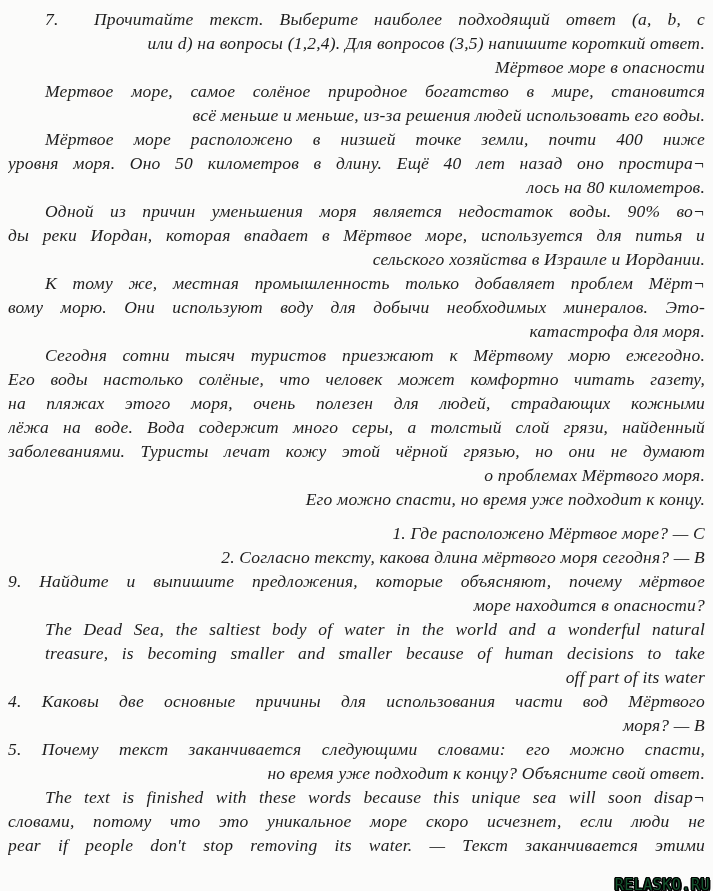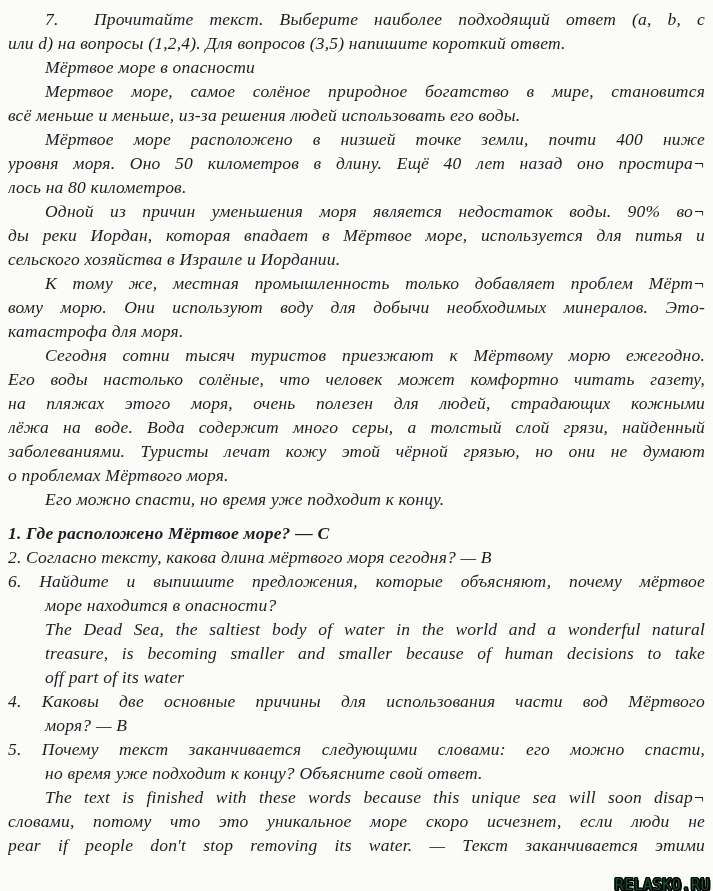--- a/index.html
+++ b/index.html
@@ -21,32 +21,32 @@
     font-family: "Liberation Serif", "DejaVu Serif", serif;
     font-style: italic;
     color: #1d1d1d;
   }
   .block { margin: 0; }
   .line {
     font-size: 17.5px;
     line-height: 24px;
     height: 24px;
     overflow: hidden;
-    text-align: left;
+    text-align: right;
     letter-spacing: 0.2px;
   }
   
   .line.just {
     text-align: justify;
     text-align-last: justify;
   }
   
   .line.ind { padding-left: 37px; }
   
-  .paragraph + .question { margin-top: 10px; font-weight: bold; }
+  .paragraph + .question { margin-top: 10px; }
   .question + .paragraph { }
   .watermark {
     position: absolute;
     right: 3px;
     bottom: 1px;
     font-family: "DejaVu Sans Mono", monospace;
     font-weight: normal;
     font-style: normal;
     font-size: 15px;
     letter-spacing: 0.5px;
@@ -99,21 +99,21 @@
       <div class="block paragraph">
         <div class="line ind">Его можно спасти, но время уже подходит к концу.</div>
       </div>
       <div class="block question">
         <div class="line">1. Где расположено Мёртвое море? — С</div>
       </div>
       <div class="block question">
         <div class="line">2. Согласно тексту, какова длина мёртвого моря сегодня? — В</div>
       </div>
       <div class="block question">
-        <div class="line just">6. Найдите и выпишите предложения, которые объясняют, почему мёртвое</div>
+        <div class="line just">9. Найдите и выпишите предложения, которые объясняют, почему мёртвое</div>
         <div class="line ind">море находится в опасности?</div>
       </div>
       <div class="block answer">
         <div class="line just ind">The Dead Sea, the saltiest body of water in the world and a wonderful natural</div>
         <div class="line just ind">treasure, is becoming smaller and smaller because of human decisions to take</div>
         <div class="line ind">off part of its water</div>
       </div>
       <div class="block question">
         <div class="line just">4. Каковы две основные причины для использования части вод Мёртвого</div>
         <div class="line ind">моря? — В</div>

